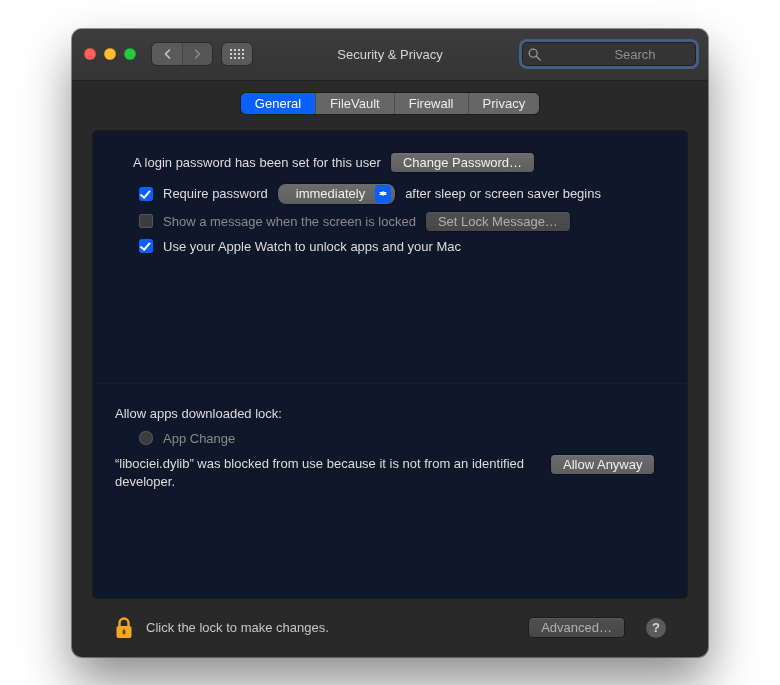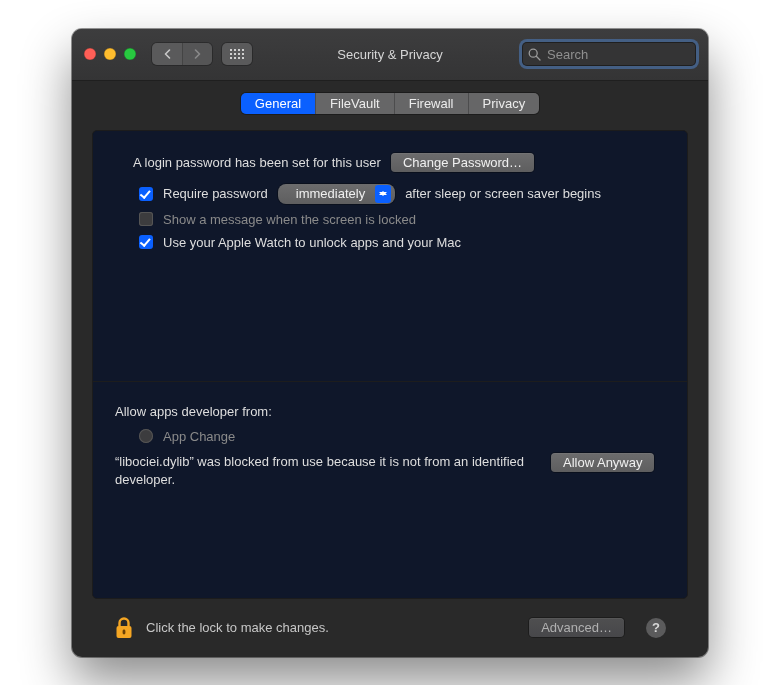--- a/index.html
+++ b/index.html
@@ -106,20 +106,21 @@
     color: #9a9a9a;
   }
   .search svg { flex: none; }
   .search input {
     flex: 1;
     background: transparent;
     border: 0;
     outline: 0;
     color: var(--text);
     font-size: 13px;
+    text-align: center;
   }
   .search input::placeholder { color: #8f8f8f; }
 
   
   .tabs-row {
     display: flex;
     justify-content: center;
     padding-top: 12px;
   }
   .tab-seg {
@@ -328,31 +329,32 @@
         <span class="popup">
           <span>immediately</span>
           <span class="arrows"></span>
         </span>
         <span>after sleep or screen saver begins</span>
       </div>
 
       <div class="row indent dim">
         <span class="chk empty"></span>
         <span>Show a message when the screen is locked</span>
+        <span class="btn dim">Set Lock Message…</span>
       </div>
 
       <div class="row indent">
         <span class="chk checked"></span>
         <span>Use your Apple Watch to unlock apps and your Mac</span>
       </div>
 
       <div class="spacer"></div>
       <div class="divider"></div>
 
-      <div class="row section-label">Allow apps developer from:</div>
+      <div class="row section-label">Allow apps downloaded lock:</div>
 
       <div class="row indent dim">
         <span class="radio"></span>
         <span>App Change</span>
       </div>
 
       <div class="blocked-row">
         <div class="msg">“libociei.dylib” was blocked from use because it is not from an identified developer.</div>
         <span class="btn">Allow Anyway</span>
       </div>

